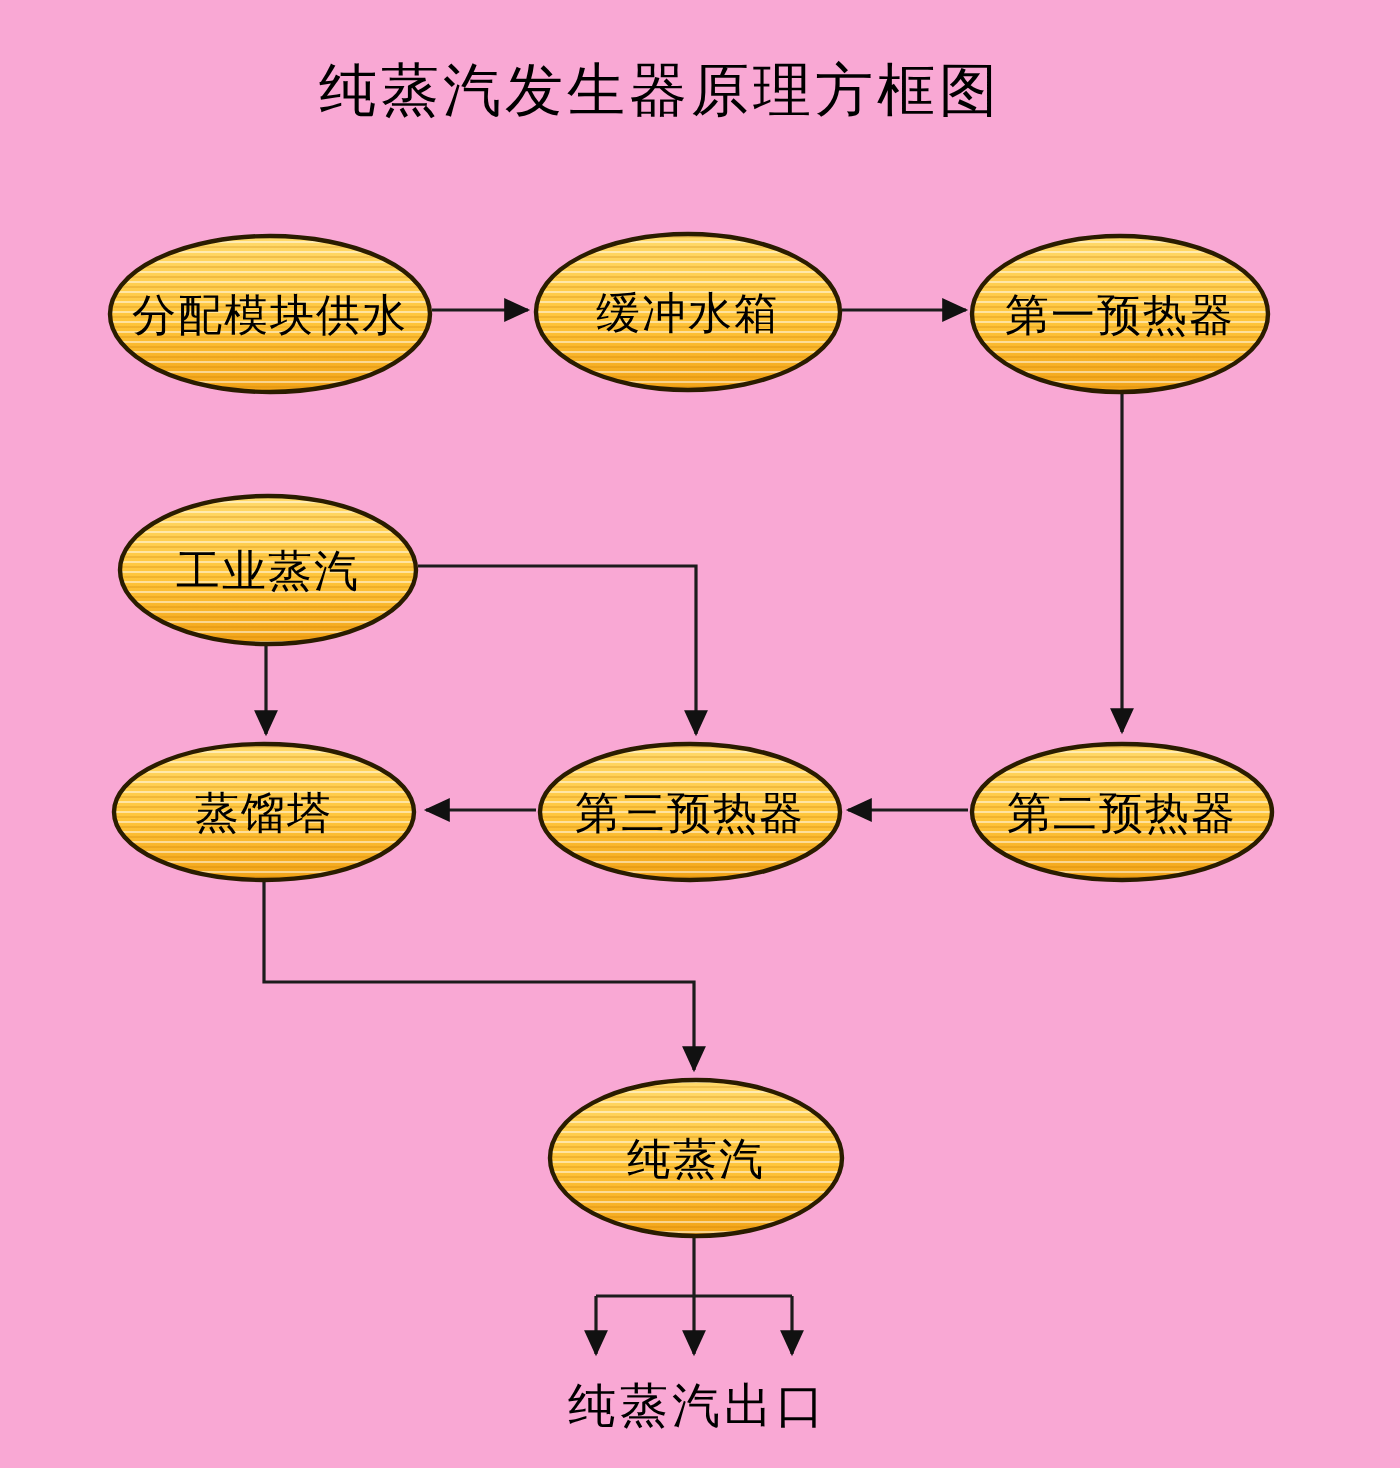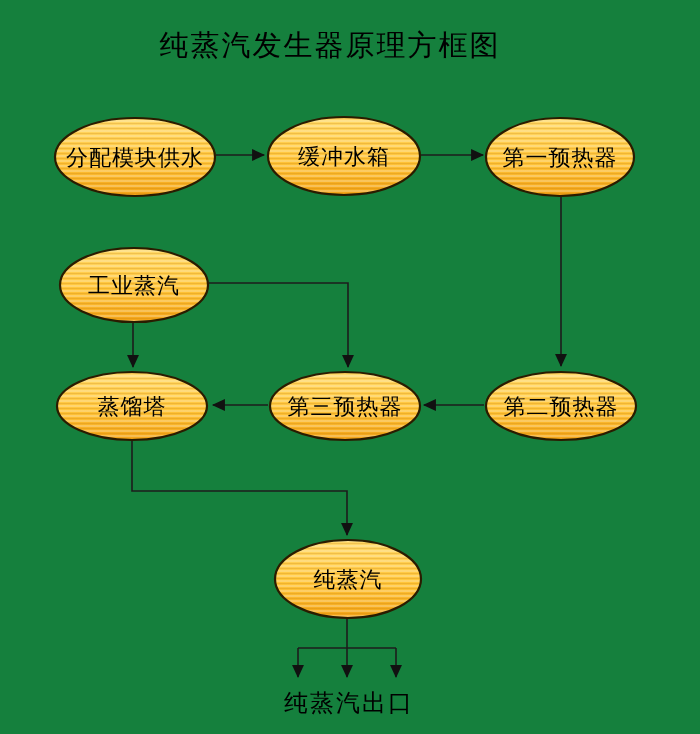--- a/index.html
+++ b/index.html
@@ -1,20 +1,20 @@
 <!DOCTYPE html>
 <html><head>
 <meta charset="utf-8">
 <style>
   html, body { margin: 0; padding: 0; background: #ffffff; }
   .page {
     position: relative;
     width: 700px;
     height: 734px;
-    background: #15803d;
+    background: #f9a8d4;
     overflow: hidden;
   }
   svg { display: block; }
   text {
     font-family: "Liberation Serif", "DejaVu Serif", serif;
     fill: #000000;
   }
   .title-text { font-size: 29px; letter-spacing: 2px; }
   .node-label { font-size: 22px; letter-spacing: 1px; }
   .outlet-text { font-size: 24px; letter-spacing: 2px; }

